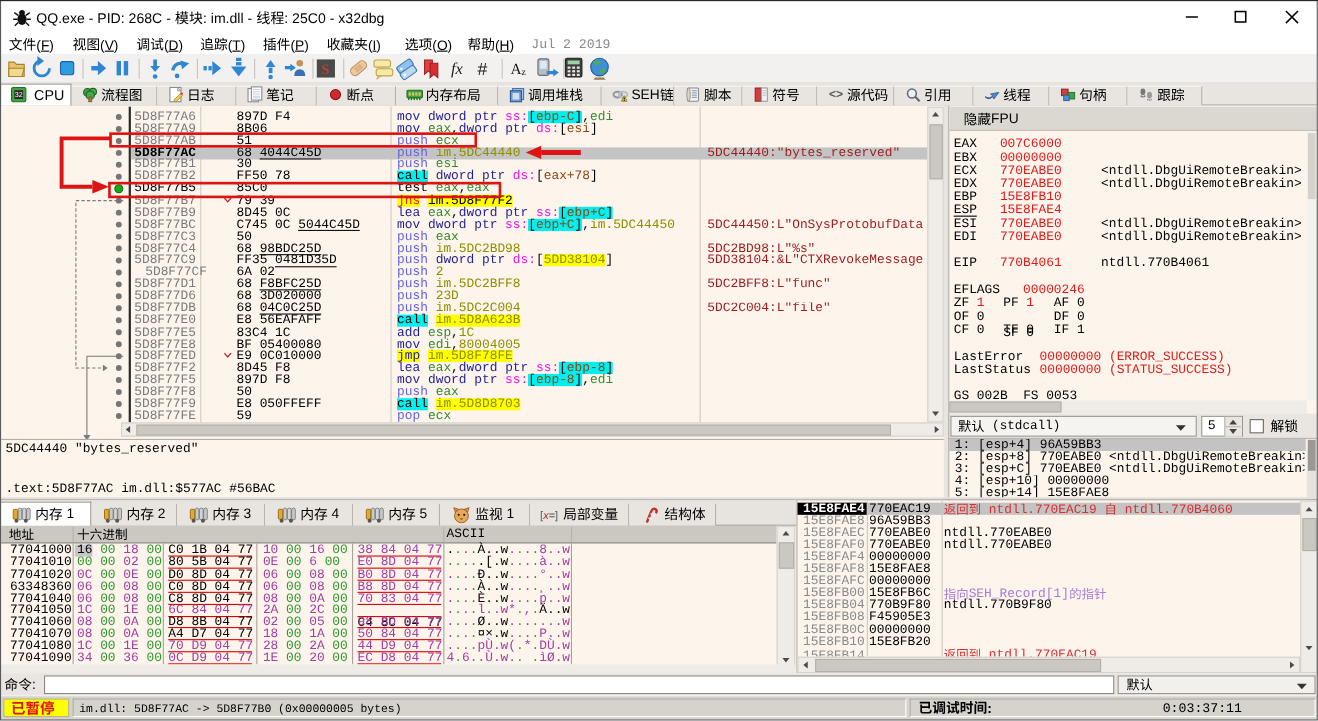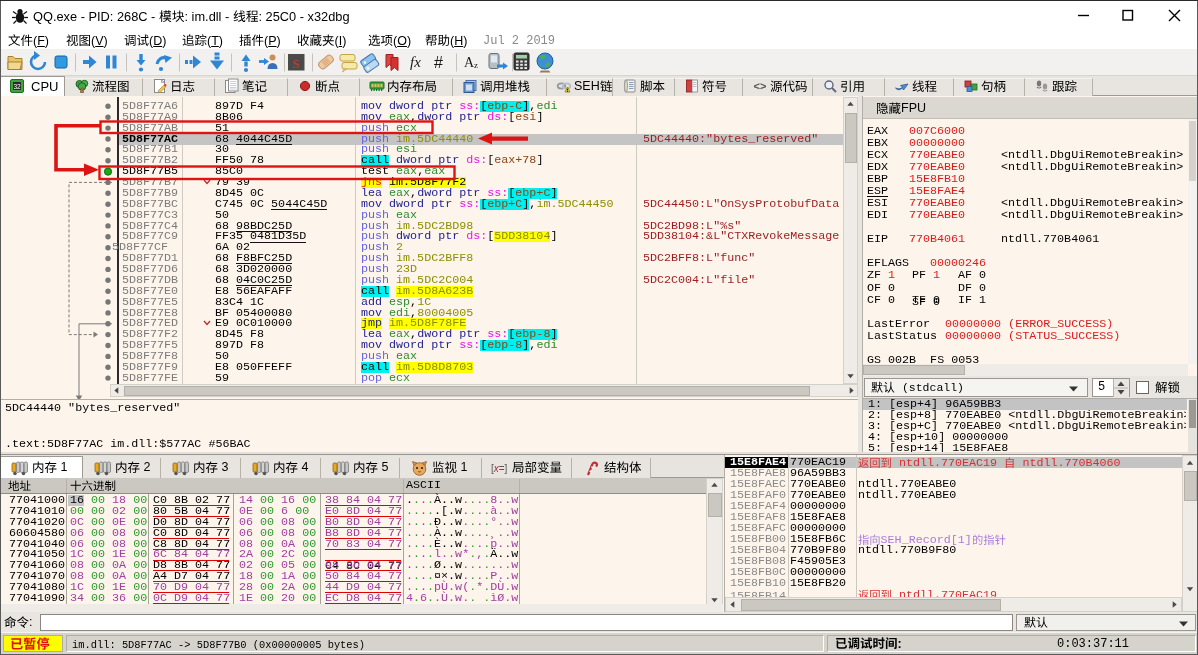--- a/index.html
+++ b/index.html
@@ -511,21 +511,21 @@
 <div class="m" style="left:122px;top:220.5px;color:#7b7b7b">5D8F77C4</div>
 <div class="m" style="left:215px;top:220.5px">68 98BDC25D</div>
 <div class="m" style="left:361px;top:220.5px"><span class="pu">push </span><span class="ol">im.5DC2BD98</span></div>
 <div class="a" style="left:236.1px;top:230.7px;width:56px;height:1.1px;background:#111"></div>
 <div class="m" style="left:643px;top:220.5px;color:#9b1c1c;width:200px;overflow:hidden">5DC2BD98:L"%s"</div>
 <div class="m" style="left:122px;top:231.4px;color:#7b7b7b">5D8F77C9</div>
 <div class="m" style="left:215px;top:231.4px">FF35 0481D35D</div>
 <div class="m" style="left:361px;top:231.4px"><span class="pu">push </span><span class="nb">dword ptr </span><span class="mg">ds:</span><span class="bk">[</span><span class="ol yb">5DD38104</span><span class="bk">]</span></div>
 <div class="a" style="left:250.1px;top:241.6px;width:56px;height:1.1px;background:#111"></div>
 <div class="m" style="left:643px;top:231.4px;color:#9b1c1c;width:200px;overflow:hidden">5DD38104:&amp;L"CTXRevokeMessage</div>
-<div class="m" style="left:112px;top:242.2px;color:#7b7b7b">5D8F77CF</div>
+<div class="m" style="left:132px;top:242.2px;color:#7b7b7b">5D8F77CF</div>
 <div class="m" style="left:215px;top:242.2px">6A 02</div>
 <div class="m" style="left:361px;top:242.2px"><span class="pu">push </span><span class="ol">2</span></div>
 <div class="m" style="left:122px;top:253.1px;color:#7b7b7b">5D8F77D1</div>
 <div class="m" style="left:215px;top:253.1px">68 F8BFC25D</div>
 <div class="m" style="left:361px;top:253.1px"><span class="pu">push </span><span class="ol">im.5DC2BFF8</span></div>
 <div class="a" style="left:236.1px;top:263.3px;width:56px;height:1.1px;background:#111"></div>
 <div class="m" style="left:643px;top:253.1px;color:#9b1c1c;width:200px;overflow:hidden">5DC2BFF8:L"func"</div>
 <div class="m" style="left:122px;top:264px;color:#7b7b7b">5D8F77D6</div>
 <div class="m" style="left:215px;top:264px">68 3D020000</div>
 <div class="m" style="left:361px;top:264px"><span class="pu">push </span><span class="ol">23D</span></div>
@@ -834,43 +834,43 @@
 <div class="a" style="left:519px;top:479px;width:1px;height:14px;background:#b5b1aa"></div>
 <div class="a" style="left:66px;top:494px;width:1px;height:110px;background:#a7a39b"></div>
 <div class="a" style="left:148px;top:494px;width:1px;height:110px;background:#a7a39b"></div>
 <div class="a" style="left:233px;top:494px;width:1px;height:110px;background:#a7a39b"></div>
 <div class="a" style="left:320px;top:494px;width:1px;height:110px;background:#a7a39b"></div>
 <div class="a" style="left:403px;top:494px;width:1px;height:110px;background:#a7a39b"></div>
 <div class="a" style="left:519px;top:494px;width:1px;height:110px;background:#a7a39b"></div>
 <div class="m" style="left:9px;top:495.3px">77041000</div>
 <div class="a" style="left:68px;top:495.3px;width:16px;height:11px;background:#c6c6c6"></div>
 <div class="m" style="left:70px;top:495.3px"><span class="bk">16</span> <span class="dg">00</span> <span class="dp">18</span> <span class="dg">00</span></div>
-<div class="m" style="left:153px;top:495.3px"><span class="bk">C0 8B 02 77</span></div>
+<div class="m" style="left:153px;top:495.3px"><span class="bk">C0 1B 04 77</span></div>
 <div class="a" style="left:153px;top:505.4px;width:76px;height:1.1px;background:#e00000"></div>
-<div class="m" style="left:239px;top:495.3px"><span class="dp">14</span> <span class="dg">00</span> <span class="dp">16</span> <span class="dg">00</span></div>
+<div class="m" style="left:239px;top:495.3px"><span class="dp">10</span> <span class="dg">00</span> <span class="dp">16</span> <span class="dg">00</span></div>
 <div class="m" style="left:325px;top:495.3px"><span class="dp">38 84 04 77</span></div>
 <div class="a" style="left:325px;top:505.4px;width:76px;height:1.1px;background:#e00000"></div>
 <div class="m" style="left:406px;top:495.3px"><span class="bk">.</span><span class="dg">.</span><span class="dp">.</span><span class="dg">.</span><span class="bk">À</span><span class="bk">.</span><span class="bk">.</span><span class="bk">w</span><span class="dp">.</span><span class="dg">.</span><span class="dp">.</span><span class="dg">.</span><span class="dp">8</span><span class="dp">.</span><span class="dp">.</span><span class="dp">w</span></div>
 <div class="m" style="left:9px;top:506.1px">77041010</div>
 <div class="m" style="left:70px;top:506.1px"><span class="dg">00</span> <span class="dg">00</span> <span class="dp">02</span> <span class="dg">00</span></div>
 <div class="m" style="left:153px;top:506.1px"><span class="bk">80 5B 04 77</span></div>
 <div class="a" style="left:153px;top:516.2px;width:76px;height:1.1px;background:#e00000"></div>
 <div class="m" style="left:239px;top:506.1px"><span class="dp">0E</span> <span class="dg">00</span> <span class="dp">6</span> <span class="dg">00</span></div>
 <div class="m" style="left:325px;top:506.1px"><span class="dp">E0 8D 04 77</span></div>
 <div class="a" style="left:325px;top:516.2px;width:76px;height:1.1px;background:#e00000"></div>
 <div class="m" style="left:406px;top:506.1px"><span class="dg">.</span><span class="dg">.</span><span class="dp">.</span><span class="dg">.</span><span class="bk">.</span><span class="bk">[</span><span class="bk">.</span><span class="bk">w</span><span class="dp">.</span><span class="dg">.</span><span class="dp">.</span><span class="dg">.</span><span class="dp">à</span><span class="dp">.</span><span class="dp">.</span><span class="dp">w</span></div>
 <div class="m" style="left:9px;top:516.9px">77041020</div>
 <div class="m" style="left:70px;top:516.9px"><span class="dp">0C</span> <span class="dg">00</span> <span class="dp">0E</span> <span class="dg">00</span></div>
 <div class="m" style="left:153px;top:516.9px"><span class="bk">D0 8D 04 77</span></div>
 <div class="a" style="left:153px;top:527px;width:76px;height:1.1px;background:#e00000"></div>
 <div class="m" style="left:239px;top:516.9px"><span class="dp">06</span> <span class="dg">00</span> <span class="dp">08</span> <span class="dg">00</span></div>
 <div class="m" style="left:325px;top:516.9px"><span class="dp">B0 8D 04 77</span></div>
 <div class="a" style="left:325px;top:527px;width:76px;height:1.1px;background:#e00000"></div>
 <div class="m" style="left:406px;top:516.9px"><span class="dp">.</span><span class="dg">.</span><span class="dp">.</span><span class="dg">.</span><span class="bk">Ð</span><span class="bk">.</span><span class="bk">.</span><span class="bk">w</span><span class="dp">.</span><span class="dg">.</span><span class="dp">.</span><span class="dg">.</span><span class="dp">°</span><span class="dp">.</span><span class="dp">.</span><span class="dp">w</span></div>
-<div class="m" style="left:9px;top:527.7px">60604580</div>
+<div class="m" style="left:9px;top:527.7px">63348360</div>
 <div class="m" style="left:70px;top:527.7px"><span class="dp">06</span> <span class="dg">00</span> <span class="dp">08</span> <span class="dg">00</span></div>
 <div class="m" style="left:153px;top:527.7px"><span class="bk">C0 8D 04 77</span></div>
 <div class="a" style="left:153px;top:537.8px;width:76px;height:1.1px;background:#e00000"></div>
 <div class="m" style="left:239px;top:527.7px"><span class="dp">06</span> <span class="dg">00</span> <span class="dp">08</span> <span class="dg">00</span></div>
 <div class="m" style="left:325px;top:527.7px"><span class="dp">B8 8D 04 77</span></div>
 <div class="a" style="left:325px;top:537.8px;width:76px;height:1.1px;background:#e00000"></div>
 <div class="m" style="left:406px;top:527.7px"><span class="dp">.</span><span class="dg">.</span><span class="dp">.</span><span class="dg">.</span><span class="bk">À</span><span class="bk">.</span><span class="bk">.</span><span class="bk">w</span><span class="dp">.</span><span class="dg">.</span><span class="dp">.</span><span class="dg">.</span><span class="dp">¸</span><span class="dp">.</span><span class="dp">.</span><span class="dp">w</span></div>
 <div class="m" style="left:9px;top:538.5px">77041040</div>
 <div class="m" style="left:70px;top:538.5px"><span class="dp">06</span> <span class="dg">00</span> <span class="dp">08</span> <span class="dg">00</span></div>
 <div class="m" style="left:153px;top:538.5px"><span class="bk">C8 8D 04 77</span></div>

